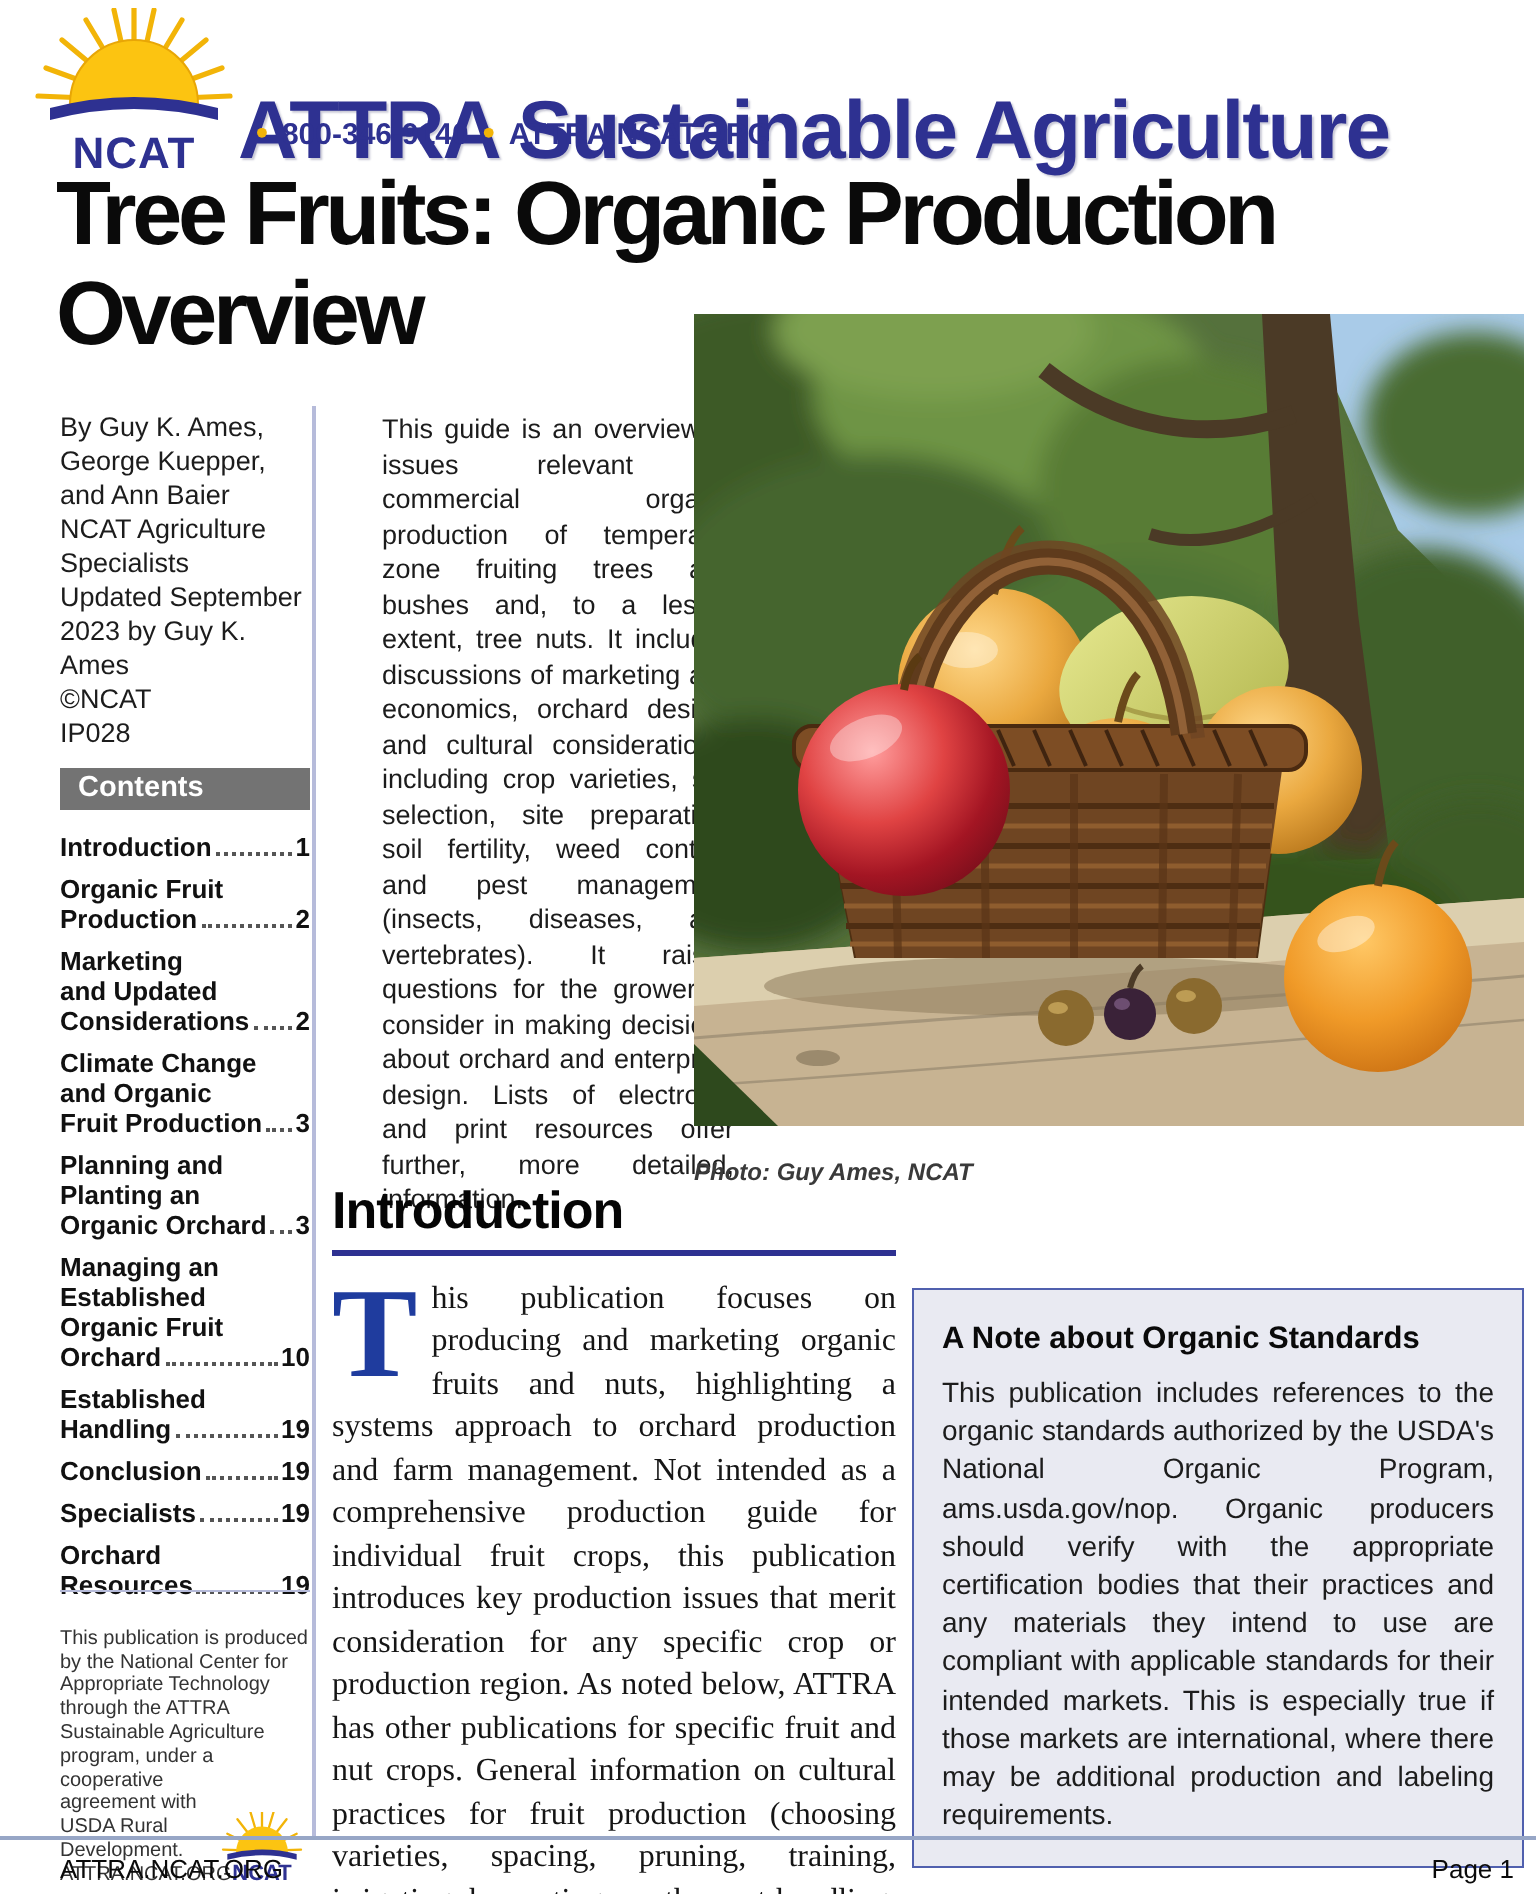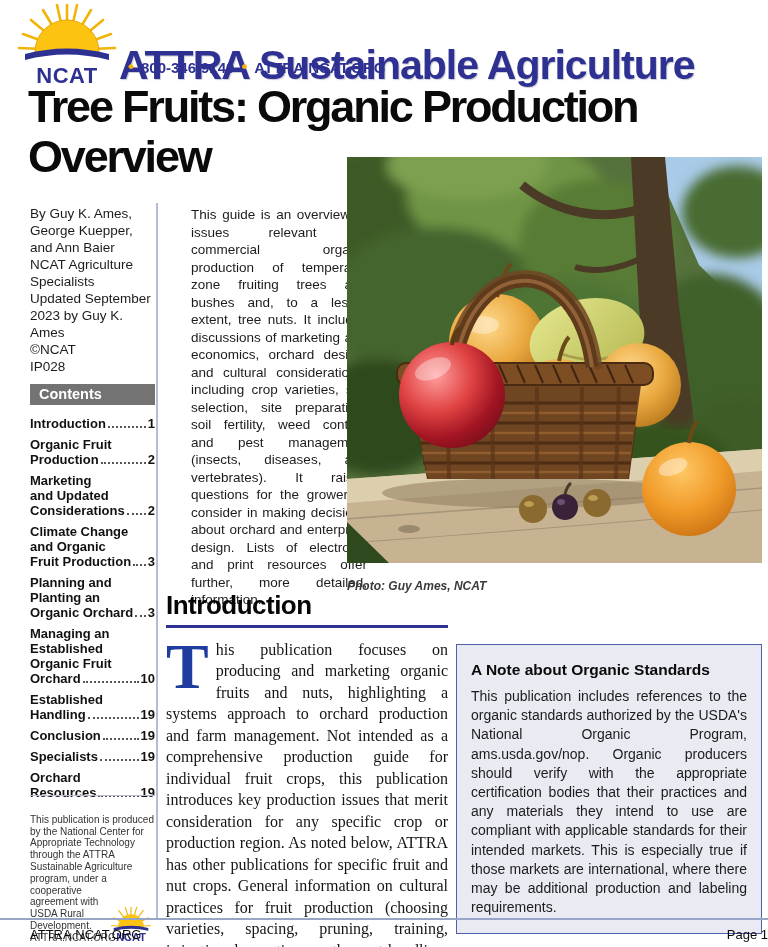--- a/index.html
+++ b/index.html
@@ -43,21 +43,21 @@
   .intro-rule { height:2.5px; background:#2e3191; margin-top:4px; }
   .intro-text { margin-top:11px; font-family:"Liberation Serif", serif; font-size:16px; line-height:21.5px; text-align:justify; color:#151515; }
   .dropcap { float:left; font-family:"Liberation Serif", serif; font-weight:bold; font-size:64px; line-height:52px; color:#1f3c9e; padding:2px 7px 0 0; }
   
   .note-box { position:absolute; left:456px; top:644px; width:306px; min-height:262px; background:#e9eaf2; border:1.5px solid #5060ae; padding:16px 14px; }
   .note-box h3 { font-size:15.5px; font-weight:bold; color:#0a0a0a; margin-bottom:8px; }
   .note-box p { font-size:14px; line-height:19.2px; text-align:justify; color:#1c1c1c; }
   
   .footer-rule { position:absolute; left:0; top:918px; width:768px; height:2px; background:#97a6c6; }
   .footer-left { position:absolute; left:30px; top:927px; font-size:13px; color:#0a0a0a; }
-  .footer-right { position:absolute; right:0; top:927px; font-size:13px; color:#0a0a0a; }
+  .footer-right { position:absolute; right:11px; top:927px; font-size:13px; color:#0a0a0a; }
 </style>
 </head>
 <body>
 
 <div class="page">
 
   <div class="logo">
     <svg width="104" height="62" viewBox="0 0 104 62">
       <g stroke="#f2b408" stroke-width="2.6" stroke-linecap="round">
         <line x1="52" y1="46" x2="4" y2="44"></line>

